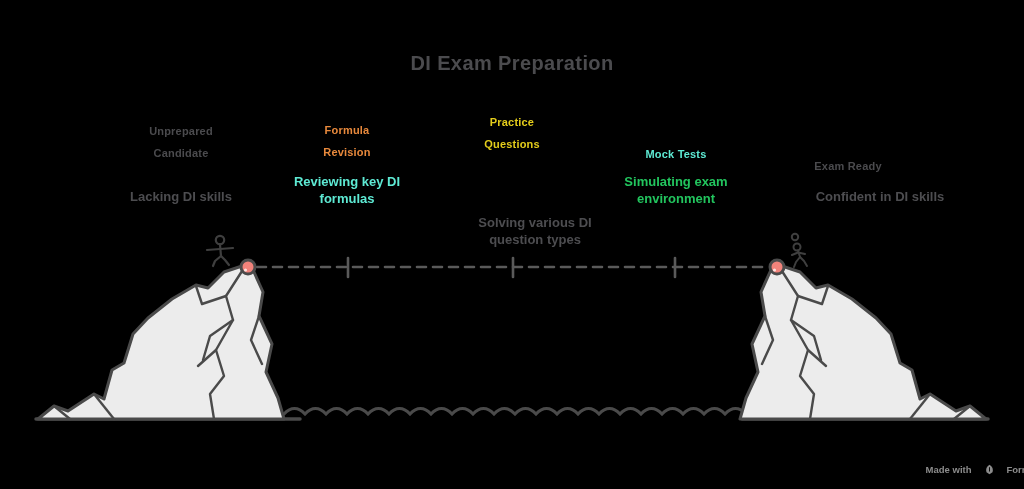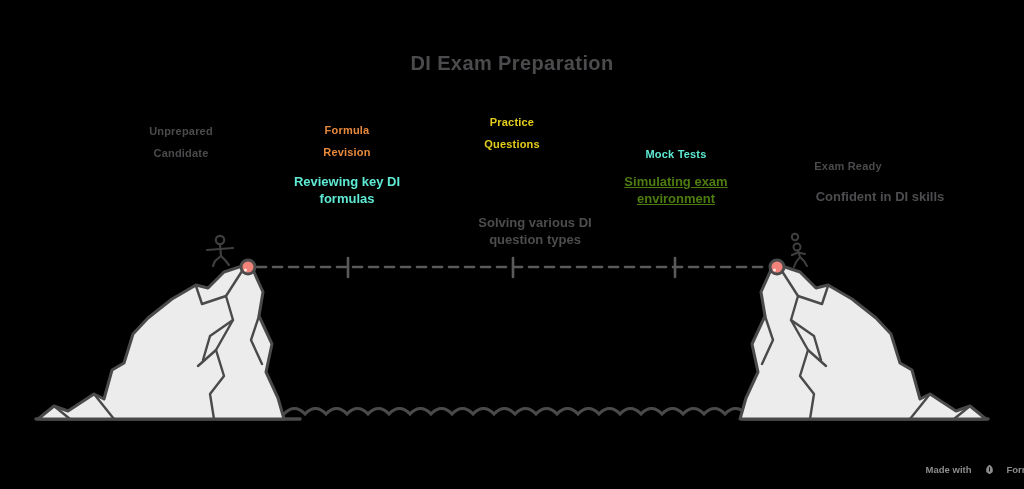--- a/index.html
+++ b/index.html
@@ -102,33 +102,34 @@
       <path d="M792,255 L798,252.5 L805,254"></path>
       <path d="M800,257 L796,262 L794,267"></path>
       <path d="M800,257 L804,261 L807,266"></path>
     </g>
   </svg>
 
   <div class="title" style="color: rgb(75, 75, 78);">DI Exam Preparation</div>
 
   <div class="stage-heading h1" style="color: rgb(75, 75, 78);">Unprepared
 Candidate</div>
+  <div class="stage-sub u1" style="color: rgb(77, 77, 80);">Lacking DI skills</div>
 
   <div class="stage-heading h2" style="color: rgb(232, 137, 60); margin-top: 8px;">Formula
 Revision</div>
   <div class="stage-sub u2" style="color: #5eead4;">Reviewing key DI
 formulas</div>
 
   <div class="stage-heading h3" style="color: rgb(228, 205, 27);">Practice
 Questions</div>
   <div class="stage-sub u3" style="color: rgb(77, 77, 80);">Solving various DI
 question types</div>
 
   <div class="stage-heading h4" style="color: #5eead4;">Mock Tests</div>
-  <div class="stage-sub u4" style="color: #4d7c0f; text-decoration: underline;">Simulating exam
+  <div class="stage-sub u4" style="color: #22c55e;">Simulating exam
 environment</div>
 
   <div class="stage-heading h5" style="color: rgb(75, 75, 78);">Exam Ready</div>
   <div class="stage-sub u5" style="color: rgb(77, 77, 80);">Confident in DI skills</div>
 
   <div class="credit" style="color: rgb(140, 140, 140);">
     <span>Made with</span>
     <svg width="11" height="11" viewBox="0 0 12 12">
       <path d="M6,0.8 C9.2,2.6 10.4,5.8 9.3,9.1 L6,11.2 L2.7,9.1 C1.6,5.8 2.8,2.6 6,0.8 Z" fill="#8c8c8c"></path>
       <path d="M6,3.5 L6,8.2" stroke="#000" stroke-width="1"></path>

